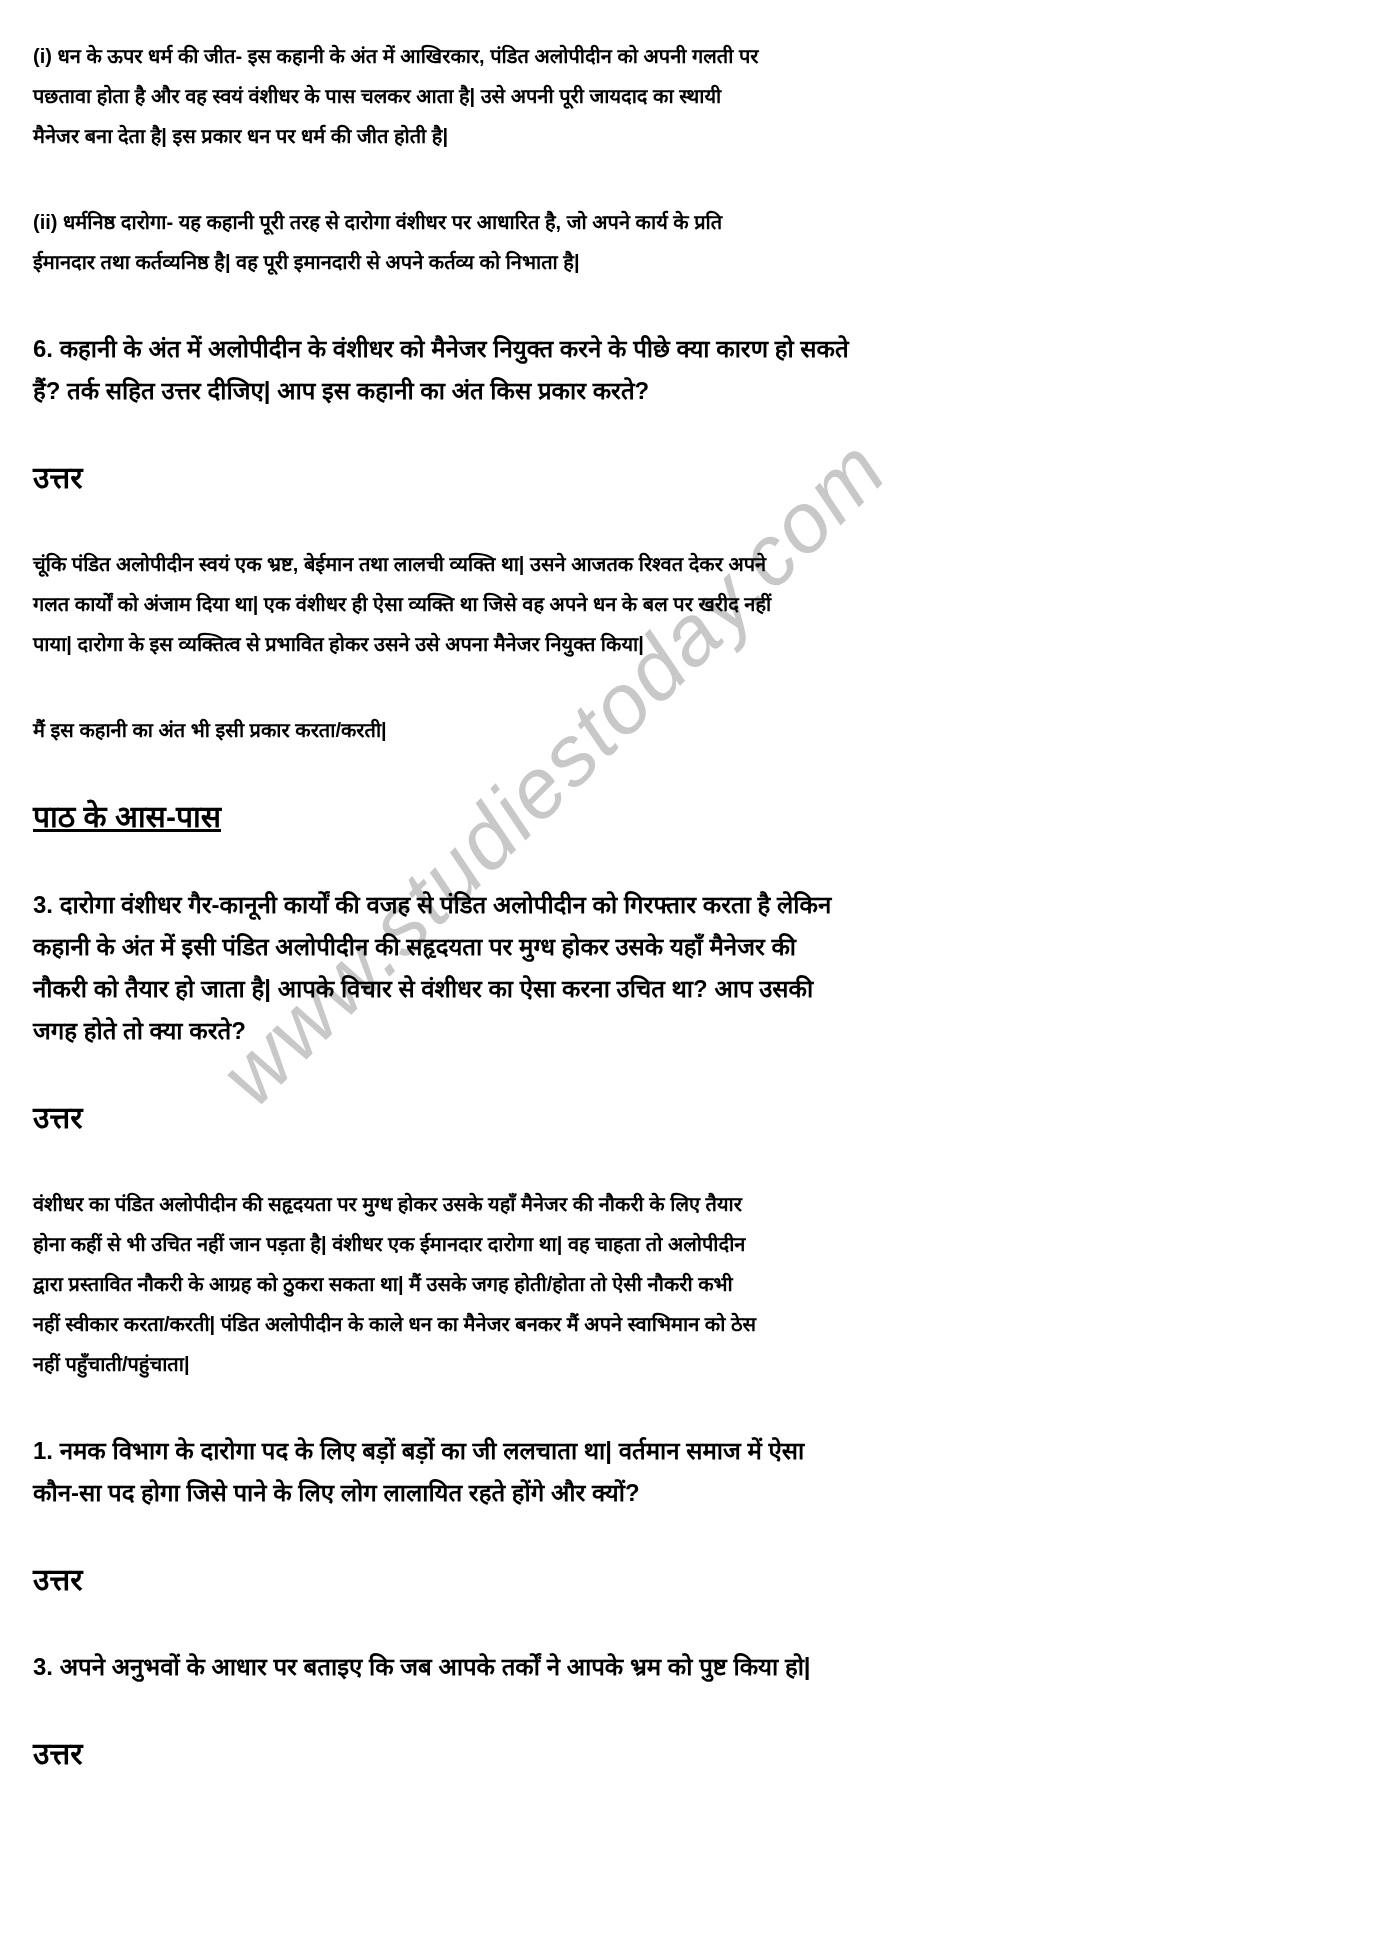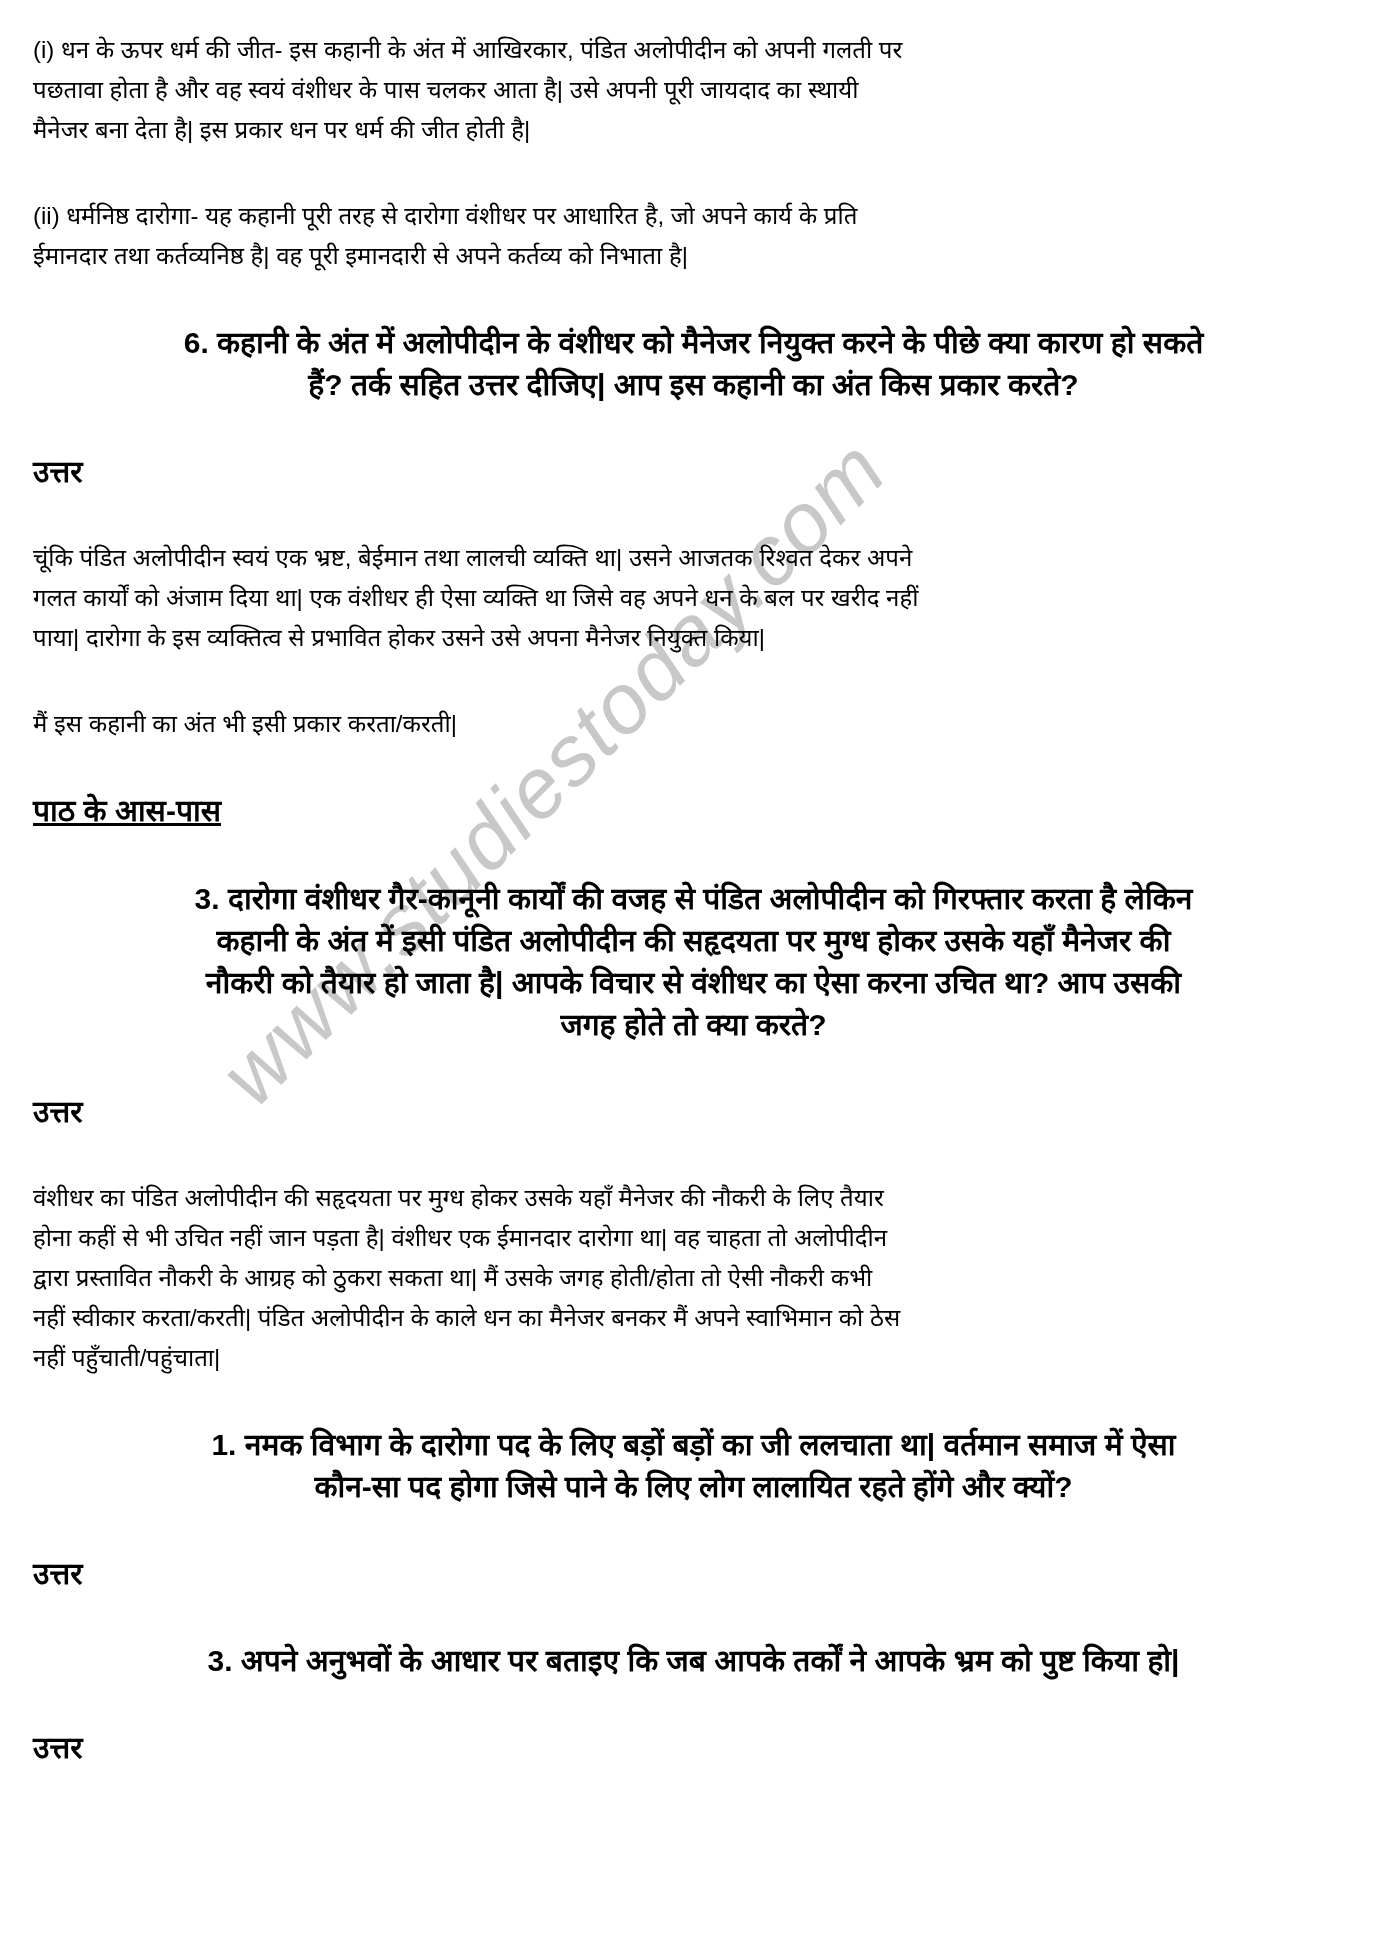--- a/index.html
+++ b/index.html
@@ -22,32 +22,32 @@
     font-size: 85px;
     font-style: italic;
     color: #c8c8c8;
     white-space: nowrap;
     pointer-events: none;
     letter-spacing: 2px;
     z-index: 0;
   }
   .content { position: relative; z-index: 1; }
   .para {
-    font-size: 24px;
+    font-size: 20px;
     line-height: 40px;
     white-space: pre-line;
-    margin: 12px 0 46px 0;
+    margin: 18px 0 46px 0;
+    font-weight: bold;
   }
   .question {
-    font-size: 30px;
+    font-size: 24px;
     line-height: 42px;
     font-weight: 700;
     white-space: pre-line;
     margin: 0 0 46px 0;
-    text-align: center;
   }
   .answer-label {
     font-size: 30px;
     line-height: 40px;
     font-weight: 700;
     margin: 0 0 46px 0;
   }
   .section-heading {
     font-size: 30px;
     line-height: 42px;

